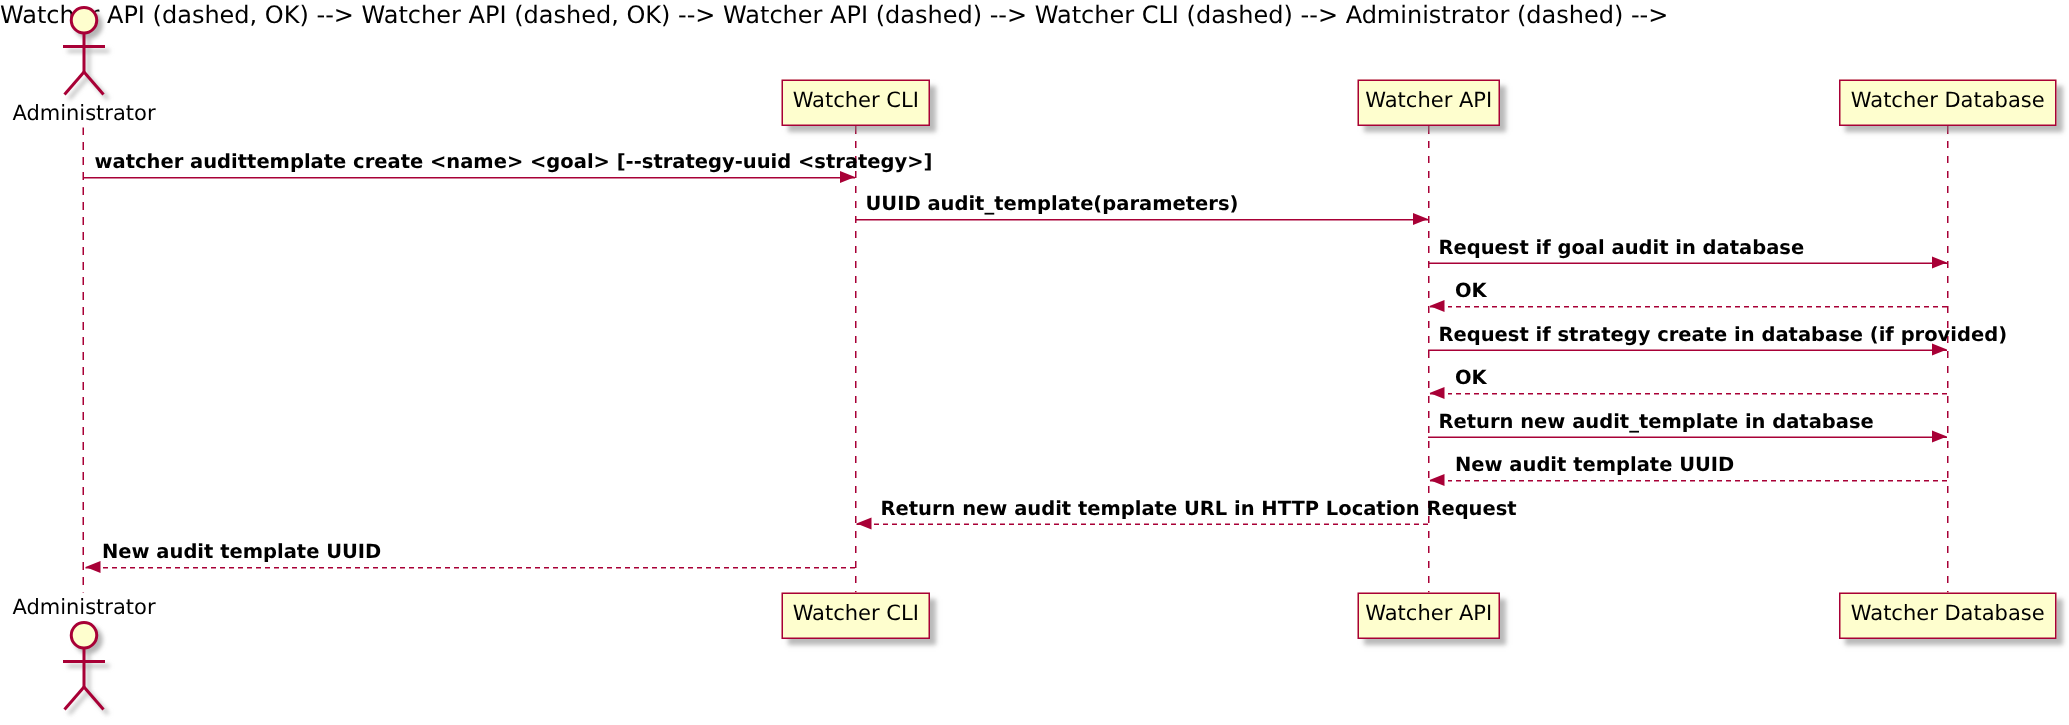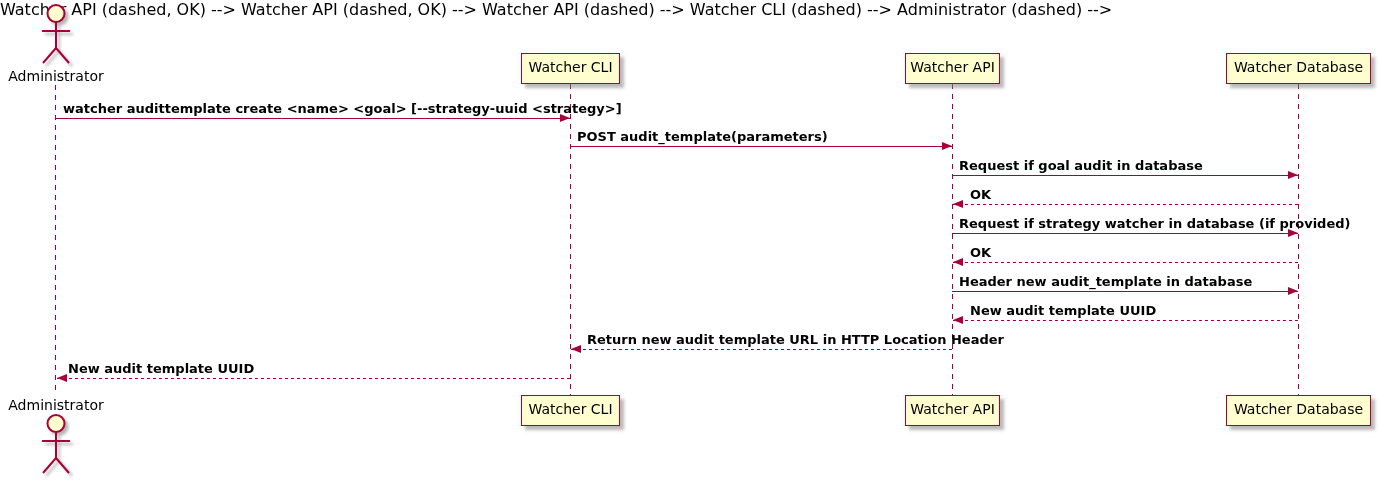--- a/index.html
+++ b/index.html
@@ -64,56 +64,56 @@
   <div class="participant" style="left:1226px; top:53px; width:145px;">Watcher Database</div>
 
   
 
   
   <div class="msg-text" style="left:63px; top:101px;">watcher audittemplate create &lt;name&gt; &lt;goal&gt; [--strategy-uuid &lt;strategy&gt;]</div>
   <div class="line-solid" style="left:56px; top:118px; width:514px;"></div>
   <div class="ah ah-r" style="left:560px; top:114px;"></div>
 
   
-  <div class="msg-text" style="left:577px; top:129px;">POST audit_template(parameters)</div>
+  <div class="msg-text" style="left:577px; top:129px;">UUID audit_template(parameters)</div>
   <div class="line-solid" style="left:570px; top:146px; width:382px;"></div>
   <div class="ah ah-r" style="left:942px; top:142px;"></div>
 
   
   <div class="msg-text" style="left:959px; top:158px;">Request if goal audit in database</div>
   <div class="line-solid" style="left:952px; top:175px; width:346px;"></div>
   <div class="ah ah-r" style="left:1288px; top:171px;"></div>
 
    Watcher API (dashed, OK) --&gt;
   <div class="msg-text" style="left:970px; top:187px;">OK</div>
   <div class="line-dashed" style="left:953px; top:204px; width:345px;"></div>
   <div class="ah ah-l" style="left:953px; top:200px;"></div>
 
   
-  <div class="msg-text" style="left:959px; top:216px;">Request if strategy watcher in database (if provided)</div>
+  <div class="msg-text" style="left:959px; top:216px;">Request if strategy create in database (if provided)</div>
   <div class="line-solid" style="left:952px; top:233px; width:346px;"></div>
   <div class="ah ah-r" style="left:1288px; top:229px;"></div>
 
    Watcher API (dashed, OK) --&gt;
   <div class="msg-text" style="left:970px; top:245px;">OK</div>
   <div class="line-dashed" style="left:953px; top:262px; width:345px;"></div>
   <div class="ah ah-l" style="left:953px; top:258px;"></div>
 
   
-  <div class="msg-text" style="left:959px; top:274px;">Header new audit_template in database</div>
+  <div class="msg-text" style="left:959px; top:274px;">Return new audit_template in database</div>
   <div class="line-solid" style="left:952px; top:291px; width:346px;"></div>
   <div class="ah ah-r" style="left:1288px; top:287px;"></div>
 
    Watcher API (dashed) --&gt;
   <div class="msg-text" style="left:970px; top:303px;">New audit template UUID</div>
   <div class="line-dashed" style="left:953px; top:320px; width:345px;"></div>
   <div class="ah ah-l" style="left:953px; top:316px;"></div>
 
    Watcher CLI (dashed) --&gt;
-  <div class="msg-text" style="left:587px; top:332px;">Return new audit template URL in HTTP Location Header</div>
+  <div class="msg-text" style="left:587px; top:332px;">Return new audit template URL in HTTP Location Request</div>
   <div class="line-dashed" style="left:571px; top:349px; width:381px;"></div>
   <div class="ah ah-l" style="left:571px; top:345px;"></div>
 
    Administrator (dashed) --&gt;
   <div class="msg-text" style="left:68px; top:361px;">New audit template UUID</div>
   <div class="line-dashed" style="left:57px; top:378px; width:513px;"></div>
   <div class="ah ah-l" style="left:57px; top:374px;"></div>
 
   
   <div class="actor-label" style="left:8px; top:397px; width:96px;">Administrator</div>

